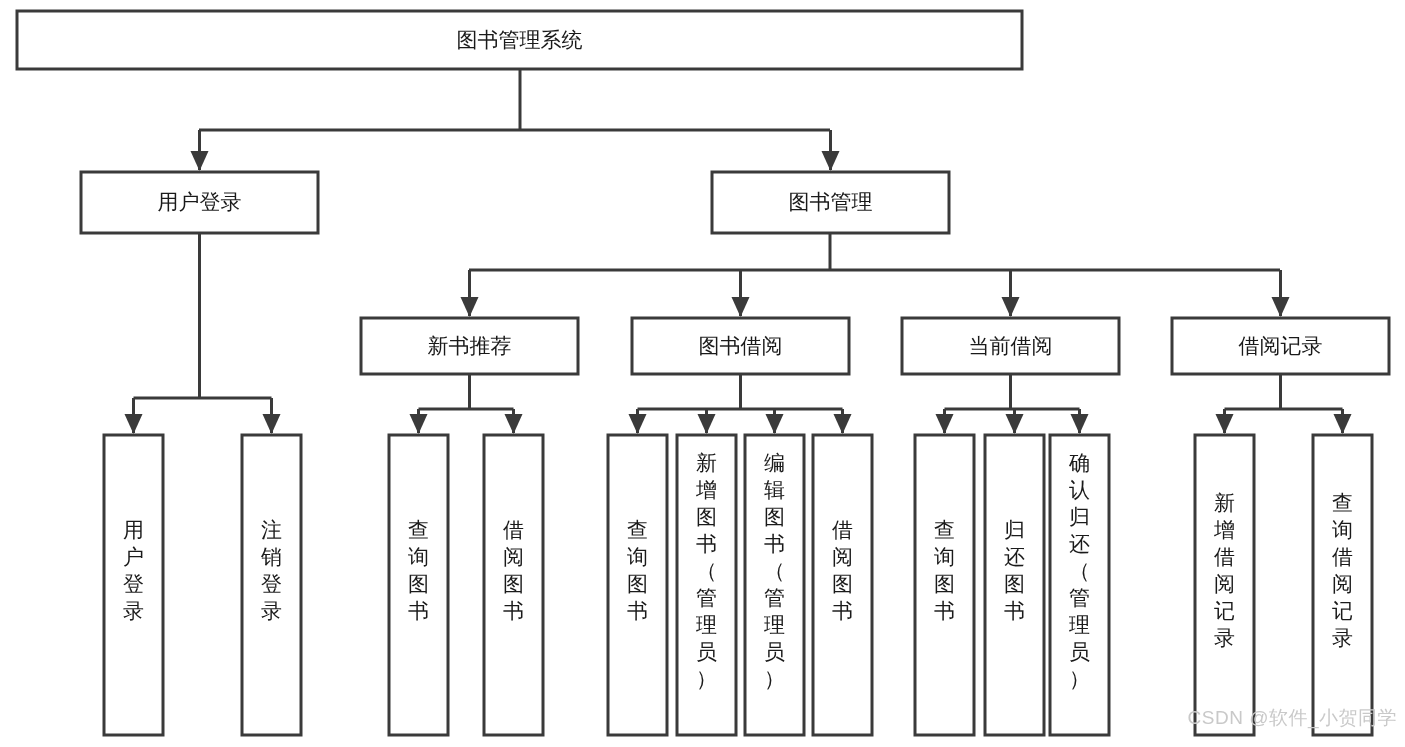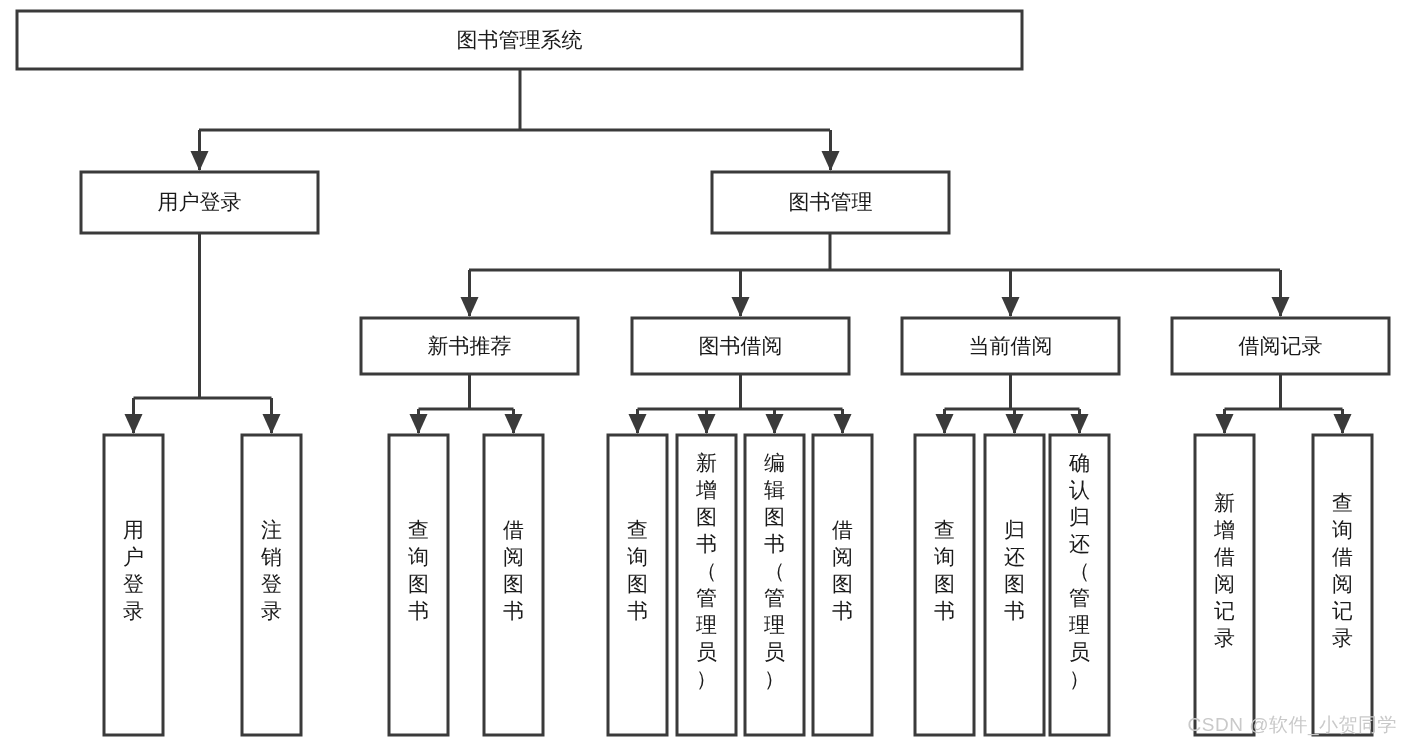--- a/index.html
+++ b/index.html
@@ -53,21 +53,21 @@
     font-family: "Liberation Sans", "DejaVu Sans", sans-serif;
     font-size: 21px;
     fill: #1a1a1a;
     text-anchor: middle;
     dominant-baseline: middle;
     white-space: pre;
   }
   .watermark-text {
     position: absolute;
     right: 8px;
-    bottom: 9px;
+    bottom: 16px;
     font-family: "Liberation Sans", "DejaVu Sans", sans-serif;
     font-size: 19px;
     color: #c9c9c9;
     letter-spacing: 0.5px;
     user-select: none;
     pointer-events: none;
     white-space: nowrap;
   }
 </style>
 </head>

